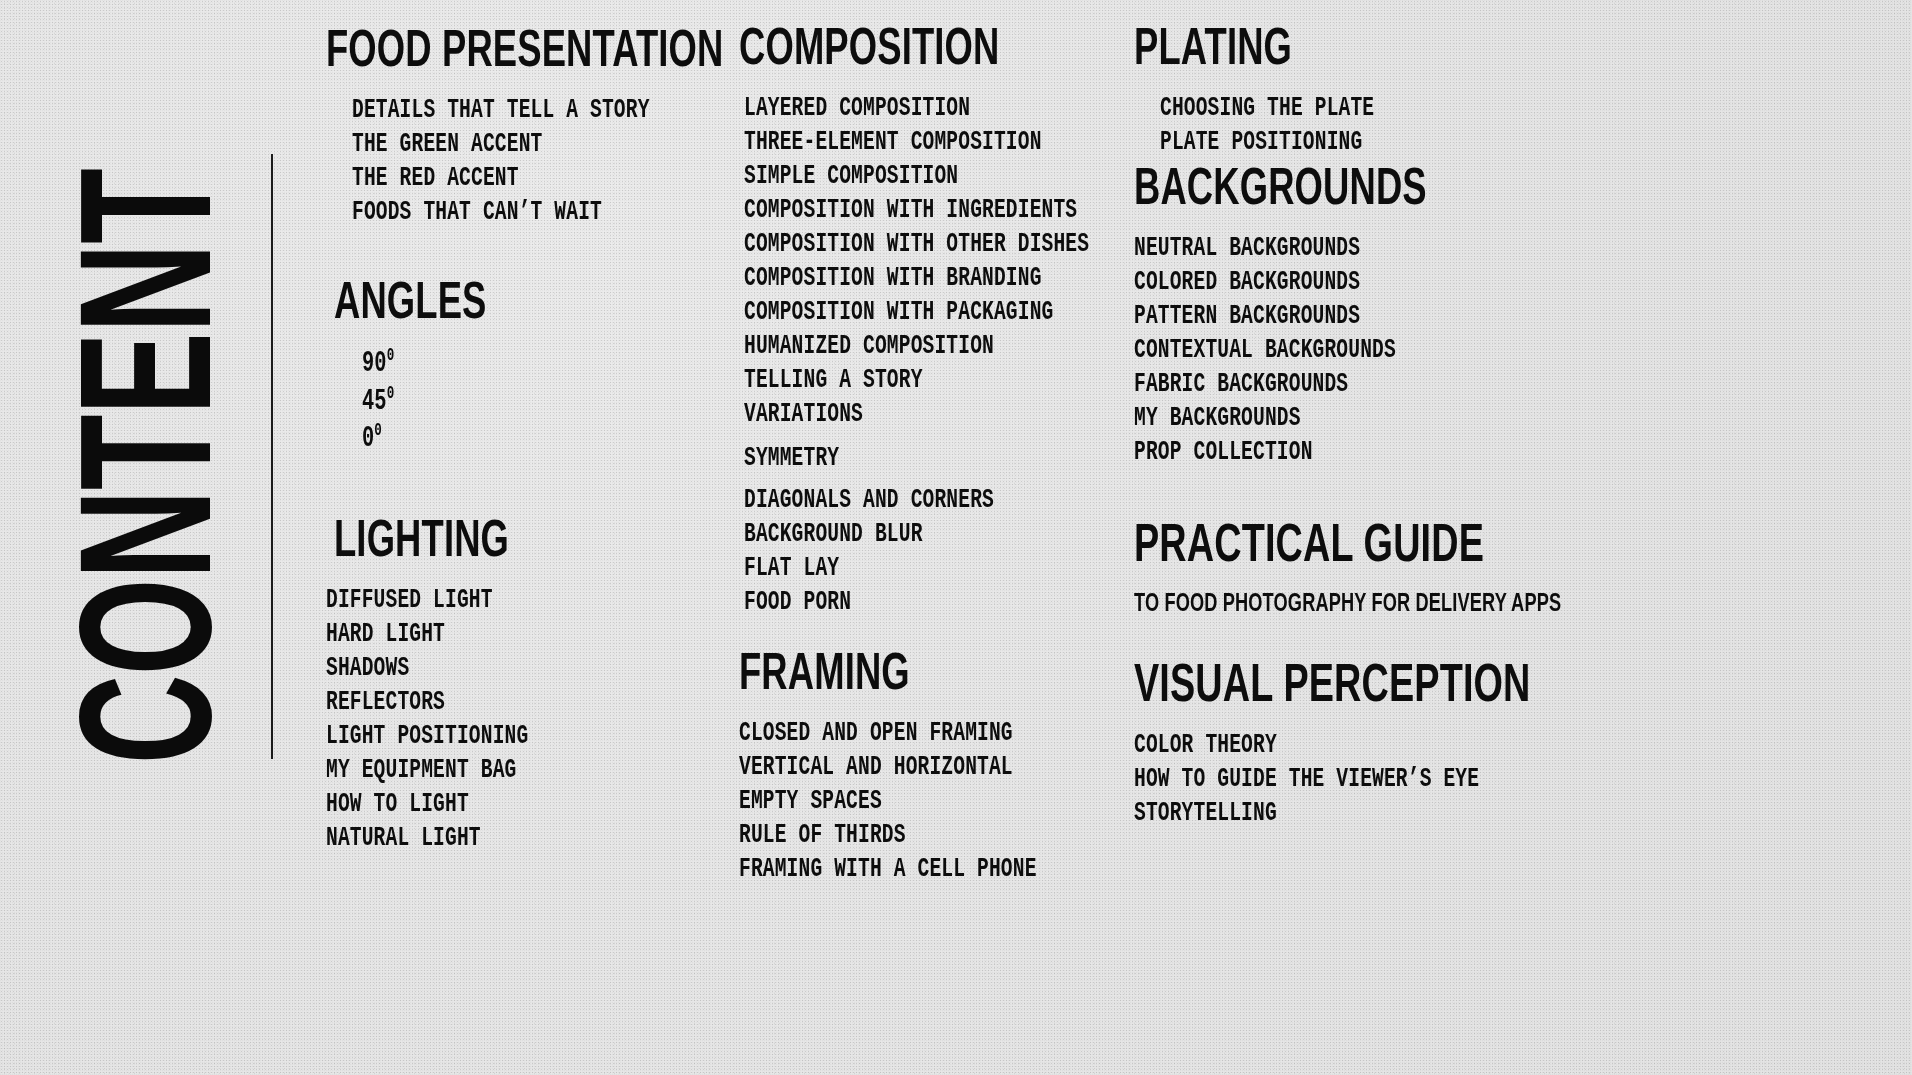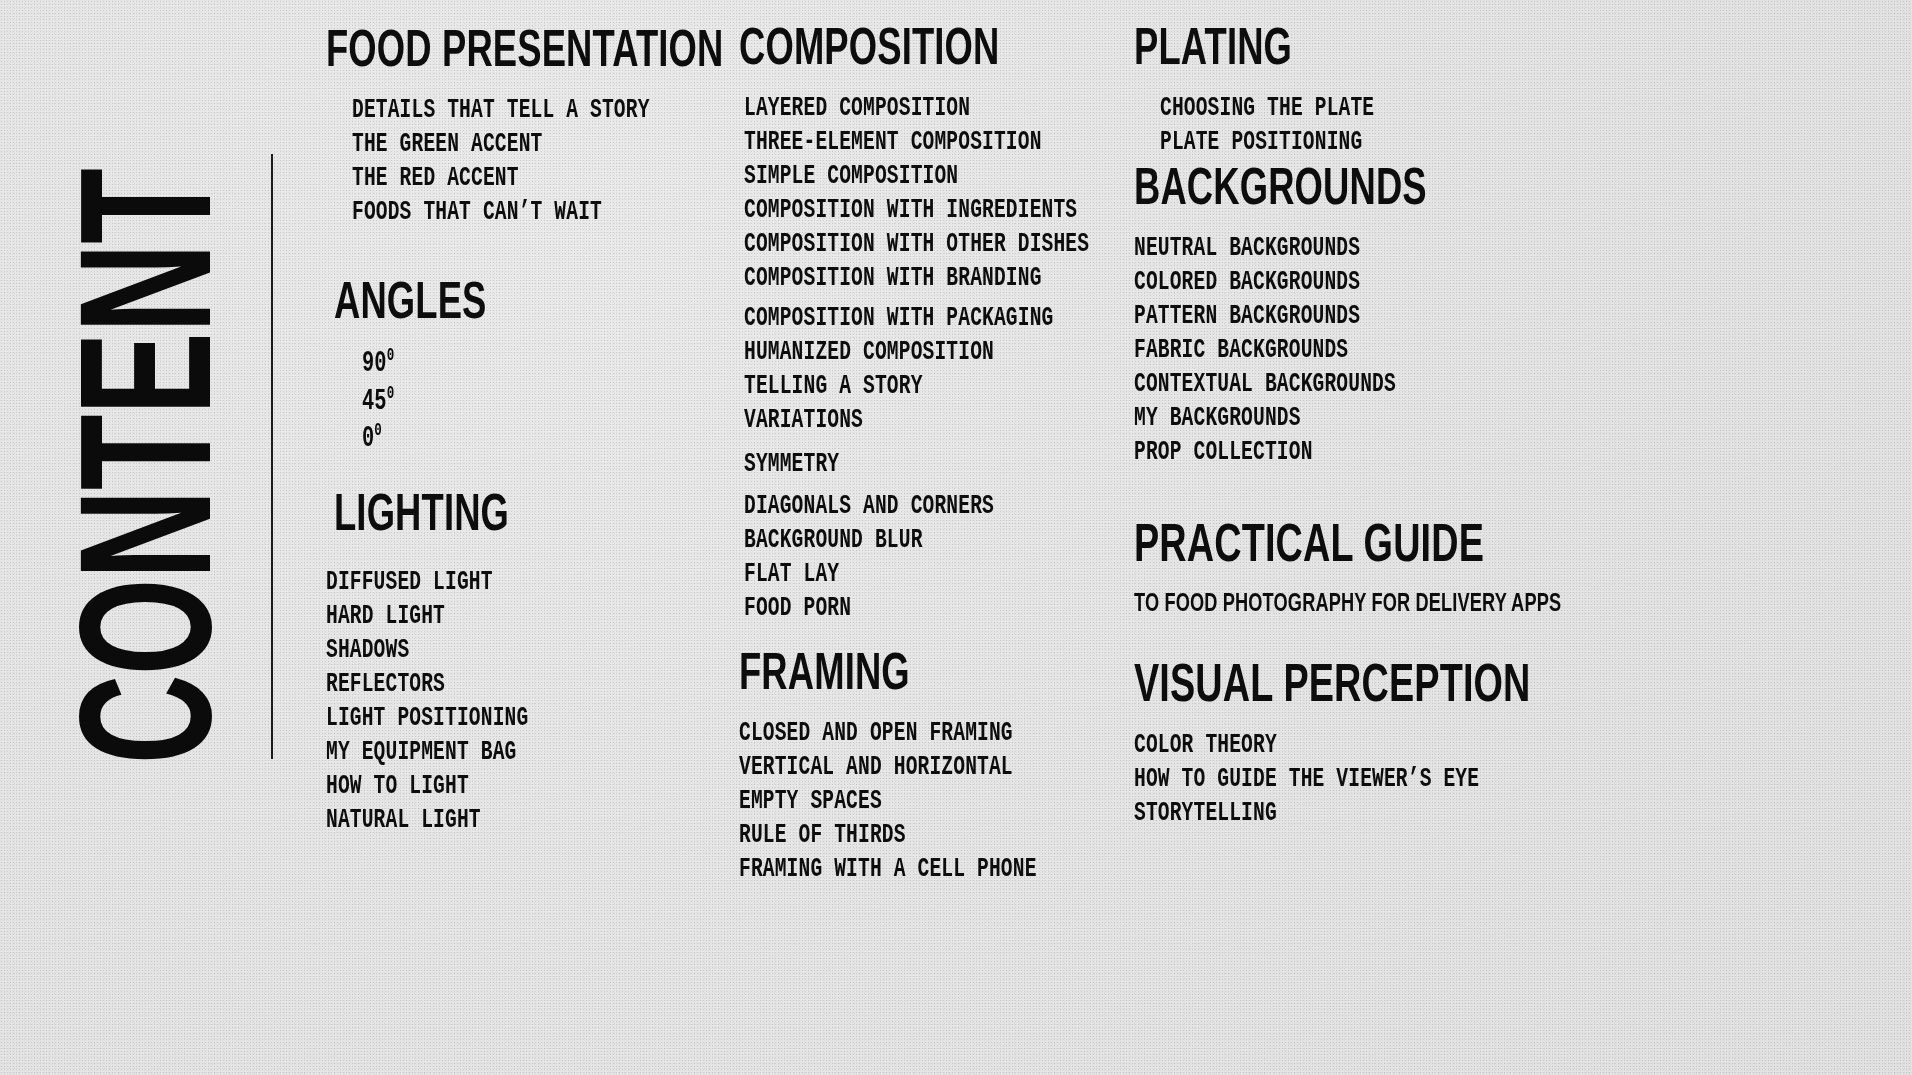--- a/index.html
+++ b/index.html
@@ -134,25 +134,25 @@
       <h2 class="head" style="padding-left:8px">
         <span class="cond">ANGLES</span>
       </h2>
       <ul class="items angles" style="margin-top:20px">
         <li style="margin-bottom:6px"><span class="cond"><span>90</span><sup>0</sup></span></li>
         <li style="margin-bottom:6px"><span class="cond"><span>45</span><sup>0</sup></span></li>
         <li><span class="cond"><span>0</span><sup>0</sup></span></li>
       </ul>
     </div>
 
-    <div class="blk" style="top:486px">
+    <div class="blk" style="top:512px">
       <h2 class="head" style="padding-left:8px">
         <span class="cond">LIGHTING</span>
       </h2>
-      <ul class="items" style="margin-top:30px">
+      <ul class="items" style="margin-top:22px">
         <li style="margin-bottom:6px"><span class="cond">DIFFUSED LIGHT</span></li>
         <li style="margin-bottom:6px"><span class="cond">HARD LIGHT</span></li>
         <li style="margin-bottom:6px"><span class="cond">SHADOWS</span></li>
         <li style="margin-bottom:6px"><span class="cond">REFLECTORS</span></li>
         <li style="margin-bottom:6px"><span class="cond">LIGHT POSITIONING</span></li>
         <li style="margin-bottom:6px"><span class="cond">MY EQUIPMENT BAG</span></li>
         <li style="margin-bottom:6px"><span class="cond">HOW TO LIGHT</span></li>
         <li style="margin-bottom:6px"><span class="cond">NATURAL LIGHT</span></li>
       </ul>
     </div>
@@ -163,21 +163,21 @@
     <div class="blk" style="top:20px">
       <h2 class="head">
         <span class="cond">COMPOSITION</span>
       </h2>
       <ul class="items" style="margin-top:22px;padding-left:5px">
         <li style="margin-bottom:6px"><span class="cond">LAYERED COMPOSITION</span></li>
         <li style="margin-bottom:6px"><span class="cond">THREE-ELEMENT COMPOSITION</span></li>
         <li style="margin-bottom:6px"><span class="cond">SIMPLE COMPOSITION</span></li>
         <li style="margin-bottom:6px"><span class="cond">COMPOSITION WITH INGREDIENTS</span></li>
         <li style="margin-bottom:6px"><span class="cond">COMPOSITION WITH OTHER DISHES</span></li>
-        <li style="margin-bottom:12px"><span class="cond">COMPOSITION WITH BRANDING</span></li>
+        <li style="margin-bottom:6px"><span class="cond">COMPOSITION WITH BRANDING</span></li>
         <li style="margin-bottom:6px"><span class="cond">COMPOSITION WITH PACKAGING</span></li>
         <li style="margin-bottom:6px"><span class="cond">HUMANIZED COMPOSITION</span></li>
         <li style="margin-bottom:6px"><span class="cond">TELLING A STORY</span></li>
         <li style="margin-bottom:16px"><span class="cond">VARIATIONS</span></li>
         <li style="margin-bottom:14px"><span class="cond">SYMMETRY</span></li>
         <li style="margin-bottom:6px"><span class="cond">DIAGONALS AND CORNERS</span></li>
         <li style="margin-bottom:6px"><span class="cond">BACKGROUND BLUR</span></li>
         <li style="margin-bottom:6px"><span class="cond">FLAT LAY</span></li>
         <li><span class="cond">FOOD PORN</span></li>
       </ul>
@@ -210,22 +210,22 @@
     </div>
 
     <div class="blk" style="top:160px">
       <h2 class="head">
         <span class="cond">BACKGROUNDS</span>
       </h2>
       <ul class="items" style="margin-top:22px">
         <li style="margin-bottom:6px"><span class="cond">NEUTRAL BACKGROUNDS</span></li>
         <li style="margin-bottom:6px"><span class="cond">COLORED BACKGROUNDS</span></li>
         <li style="margin-bottom:6px"><span class="cond">PATTERN BACKGROUNDS</span></li>
+        <li style="margin-bottom:6px"><span class="cond">CONTEXTUAL BACKGROUNDS</span></li>
         <li style="margin-bottom:6px"><span class="cond">FABRIC BACKGROUNDS</span></li>
-        <li style="margin-bottom:6px"><span class="cond">CONTEXTUAL BACKGROUNDS</span></li>
         <li style="margin-bottom:6px"><span class="cond">MY BACKGROUNDS</span></li>
         <li><span class="cond">PROP COLLECTION</span></li>
       </ul>
     </div>
 
     <div class="blk" style="top:515px">
       <h2 class="head big">
         <span class="cond">PRACTICAL GUIDE</span>
       </h2>
       <div class="sub" style="margin-top:18px">

